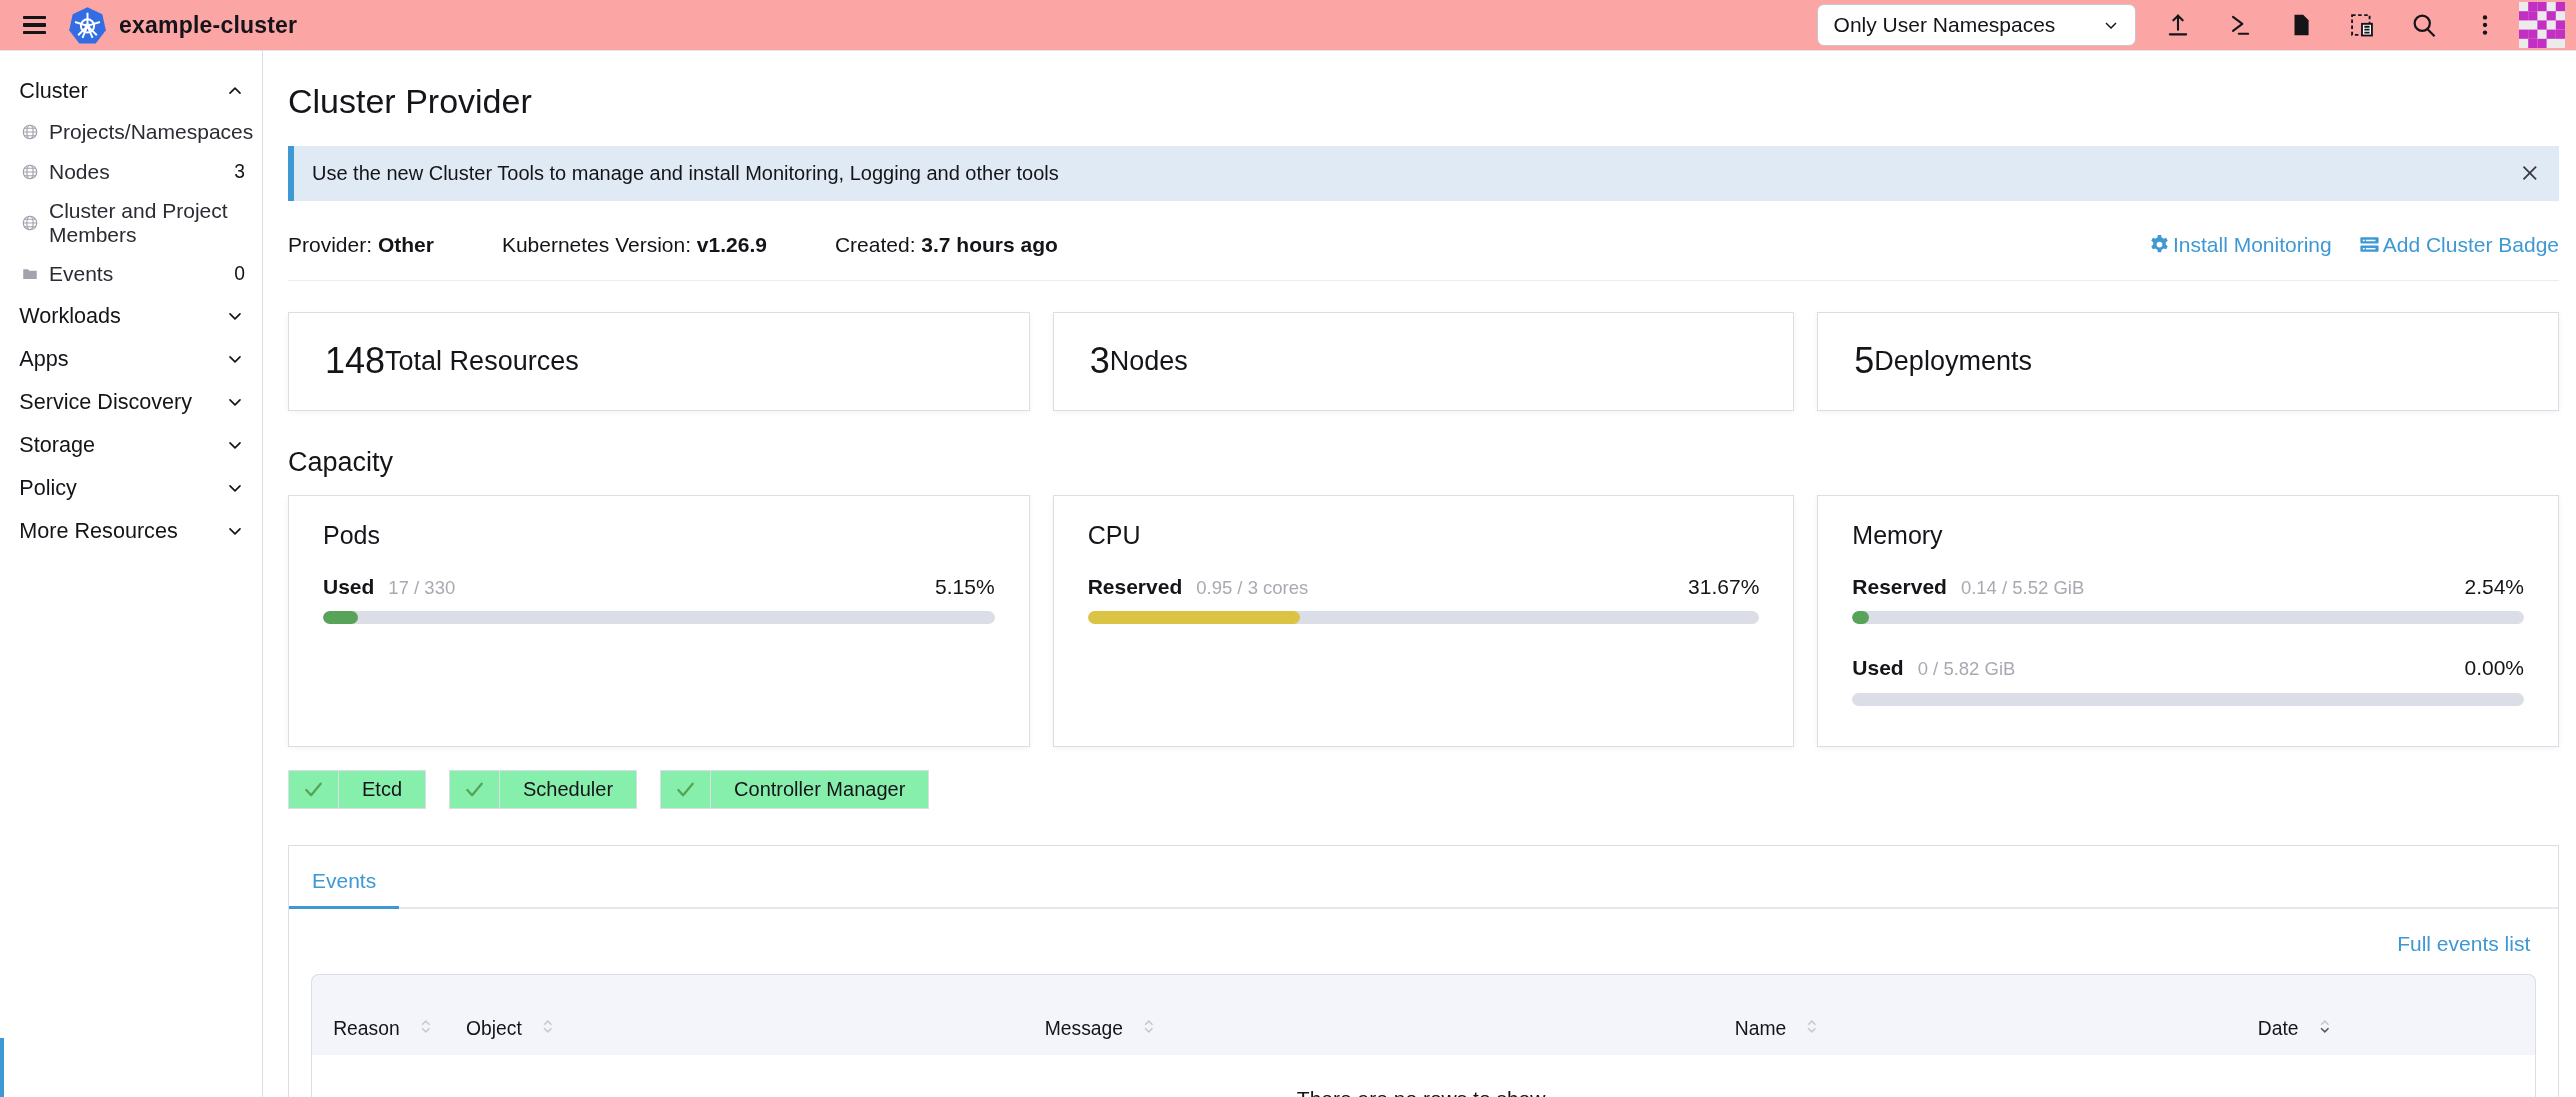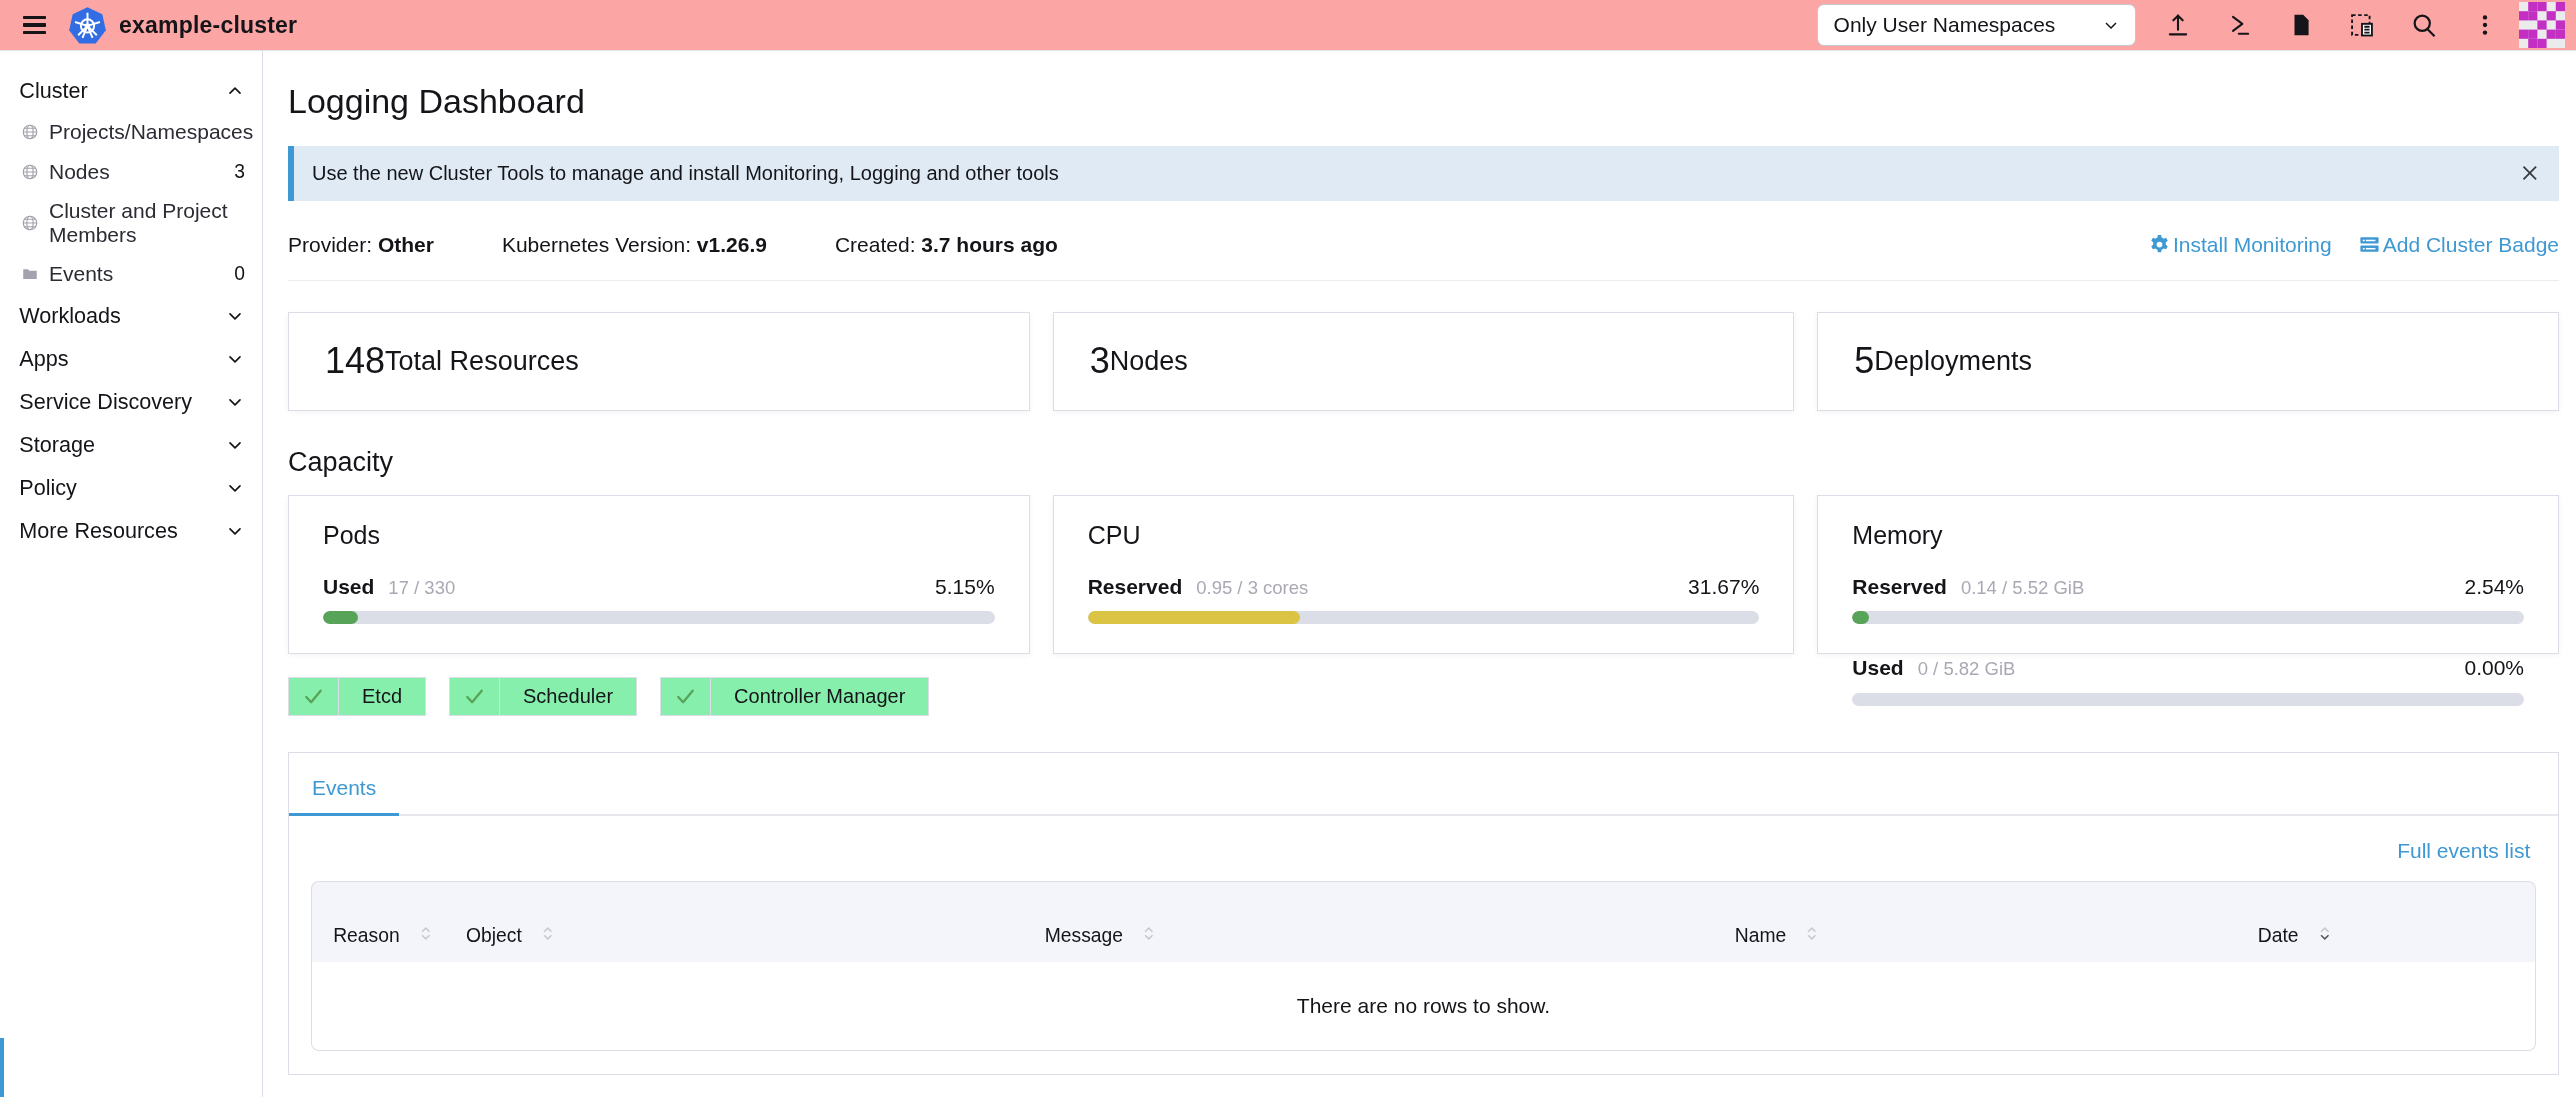--- a/index.html
+++ b/index.html
@@ -38,21 +38,21 @@
   .action{display:flex;align-items:center;gap:2px;color:#3d98d3;font-size:21px;cursor:pointer;white-space:nowrap;}
   .rule{border:none;border-top:0.8px solid #ececf0;margin:23px 0 31px;}
 
   .stats{display:grid;grid-template-columns:1fr 1fr 1fr;gap:23px;}
   .stat-card{border:0.8px solid #dcdee7;box-shadow:0 1.5px 6.2px rgba(0,0,0,.05);height:99px;display:flex;align-items:center;padding:0 36px;box-sizing:border-box;background:#fff;}
   .stat-value{font-size:36px;}
   .stat-label{flex:1;text-align:left;font-size:27px;}
 
   h2.cap-title{font-size:27px;font-weight:400;margin:36px 0 17px;}
   .cap-grid{display:grid;grid-template-columns:1fr 1fr 1fr;gap:23px;}
-  .cap-card{border:0.8px solid #dcdee7;box-shadow:0 1.5px 6.2px rgba(0,0,0,.05);height:159px;padding:25px 34px;box-sizing:border-box;background:#fff;}
+  .cap-card{border:0.8px solid #dcdee7;box-shadow:0 1.5px 6.2px rgba(0,0,0,.05);height:252px;padding:25px 34px;box-sizing:border-box;background:#fff;}
   .cap-name{font-size:25px;margin-bottom:25px;}
   .cap-head{display:flex;align-items:baseline;font-size:21px;}
   .cap-lab{font-weight:700;margin-right:14px;}
   .cap-det{color:#a9a9b4;font-size:18.5px;}
   .cap-pct{margin-left:auto;}
   .bar{height:13px;background:#dcdee7;border-radius:7px;margin-top:12.4px;overflow:hidden;}
   .bar i{display:block;height:100%;border-radius:7px;background:#57a357;}
   .cap-row + .cap-row{margin-top:32px;}
 
   .badges{display:flex;gap:23px;margin-top:23px;}
@@ -279,21 +279,21 @@
               <svg width="20" height="20" viewBox="0 0 24 24">
                 <path d="M6 9.5l6 6 6-6" fill="none" stroke="#141419" stroke-width="2" stroke-linecap="round" stroke-linejoin="round"></path>
               </svg>
             </span>
           </div>
         </div>
       <div class="accent-bar"></div>
     </div>
 
     <div class="main">
-      <h1 class="pg-title">Logging Dashboard</h1>
+      <h1 class="pg-title">Cluster Provider</h1>
 
       <div class="banner">
         <span>Use the new Cluster Tools to manage and install Monitoring, Logging and other tools</span>
         <span class="banner-close">
           <svg width="21.6" height="21.6" viewBox="0 0 24 24" fill="none" stroke="#3a3a42" stroke-width="2">
               <path d="M5 5l14 14M19 5L5 19"></path>
             </svg>
         </span>
       </div>
 

